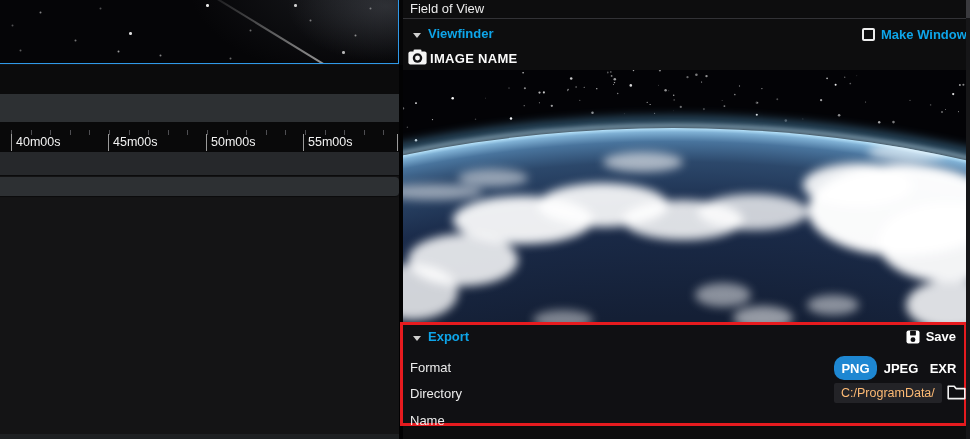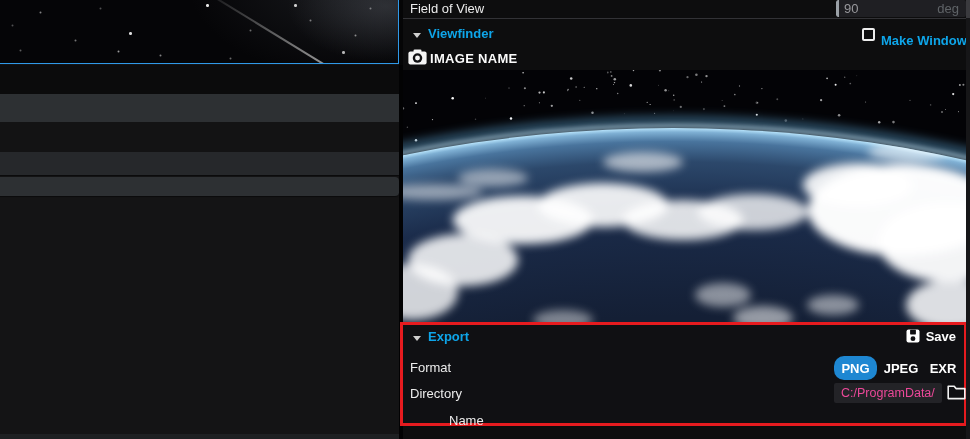--- a/index.html
+++ b/index.html
@@ -73,79 +73,82 @@
   #fov-drag{left:0;top:0;width:3px;height:17px;background:#9aa0a6;border-radius:2px 0 0 2px;}
   #fov-value{left:8px;top:1px;font-size:13px;color:#98989c;}
   #fov-unit{right:7px;top:1px;font-size:13px;color:#5f6367;position:absolute;}
   #fov-sep{left:0;top:18px;width:563px;height:1px;background:#323236;}
 
   .caret{width:0;height:0;border-left:4px solid transparent;border-right:4px solid transparent;
     border-top:5px solid #cfcfcf;}
   #vf-caret{left:10px;top:33px;}
   #vf-title{left:25px;top:26px;}
   #mw-box{left:459px;top:28px;width:13px;height:13px;border:2px solid #ededed;border-radius:2px;background:transparent;}
-  #mw-label{left:478px;top:27px;margin-top:6px;}
+  #mw-label{left:478px;top:27px;}
   #cam-icon{left:5px;top:49px;}
   #img-label{left:27px;top:51px;font-size:13px;font-weight:600;color:#fbfbfb;letter-spacing:.3px;}
   #earth-view{left:0;top:70px;width:563px;height:254px;display:block;background:#030305;}
 
   
   #export-box{left:400px;top:322px;width:567px;height:104px;border:3px solid var(--highlight-red);
     background:#101013;}
   #ex-caret{left:10px;top:11px;}
   #ex-title{left:25px;top:4px;}
-  #save-btn{right:8px;top:4px;position:absolute;display:flex;gap:6px;cursor:pointer;}
+  #save-btn{right:8px;top:4px;position:absolute;display:flex;align-items:center;gap:6px;cursor:pointer;}
   #save-label{font-size:13px;font-weight:bold;color:#fff;}
   #fmt-label{left:7px;top:35px;}
   .seg-btn{position:absolute;top:31px;height:24px;display:flex;align-items:center;justify-content:center;
     font-size:13px;font-weight:bold;color:#fff;border-radius:10px;cursor:pointer;background:transparent;}
   .seg-btn.selected{background:var(--accent-blue);}
   #fmt-png{left:431px;width:43px;}
   #fmt-jpeg{left:479px;width:38px;}
   #fmt-exr{left:521px;width:38px;}
   #dir-label{left:7px;top:61px;}
   #dir-input{left:431px;top:58px;width:108px;height:20px;background:#232327;border:none;border-radius:2px;
-    color:#ec4899;font-size:12.5px;padding:0 7px;font-family:"Liberation Sans","DejaVu Sans",sans-serif;}
+    color:#fdba74;font-size:12.5px;padding:0 7px;font-family:"Liberation Sans","DejaVu Sans",sans-serif;}
   #dir-btn{left:543px;top:59px;width:21px;height:18px;background:transparent;border:none;cursor:pointer;padding:0;}
-  #name-label{left:7px;top:88px;margin-left:39px;}
+  #name-label{left:7px;top:88px;}
   #name-input{left:431px;top:84px;width:132px;height:23px;background:#3a3d41;border:none;border-radius:2px;
     color:#fff;font-size:13px;padding:0 7px;font-family:"Liberation Sans","DejaVu Sans",sans-serif;}
 
   
   #right-strip{left:966px;top:0;width:4px;height:439px;background:#161618;}
   #right-strip-top{left:966px;top:0;width:4px;height:18px;background:#3a3a3e;}
 </style>
 </head>
 <body>
 
 <div id="stage">
 
   <div id="left" class="abs">
     <div id="viewport3d" class="abs">
       <div class="lv-stars abs"></div>
       <div class="lv-line abs"></div>
     </div>
     <div id="tl-gap" class="abs"></div>
     <div id="tl-header" class="abs"></div>
+    <div id="ruler" class="abs">
+      <div class="minor-ticks abs"></div>
+      <div class="tick" style="left:11px">40m00s</div>
+      <div class="tick" style="left:108px">45m00s</div>
+      <div class="tick" style="left:206px">50m00s</div>
+      <div class="tick" style="left:303px">55m00s</div>
+      <div class="tick-edge"></div>
+    </div>
     <div id="track1" class="abs"></div>
     <div id="track2" class="abs"></div>
     <div id="left-lower" class="abs"></div>
     <div id="left-bottom-strip" class="abs"></div>
   </div>
 
   <div id="divider" class="abs"></div>
 
   <div id="right" class="abs">
 
     <div id="fov-label" class="abs panel-label">Field of View</div>
-    <div id="fov-input" class="abs">
-      <div id="fov-drag" class="abs"></div>
-      <div id="fov-value" class="abs">90</div>
-      <div id="fov-unit">deg</div>
-    </div>
     <div id="fov-sep" class="abs"></div>
 
     <div id="vf-caret" class="abs caret"></div>
     <div id="vf-title" class="abs bold-label">Viewfinder</div>
     <div id="mw-box" class="abs"></div>
     <div id="mw-label" class="abs bold-label">Make Window</div>
 
     <svg id="cam-icon" class="abs" width="19" height="16" viewBox="0 0 24 20">
       <rect x="7" y="0.5" width="10" height="5" rx="1.5" fill="#f4f4f4"></rect>
       <rect x="0.5" y="3" width="23" height="16.5" rx="2.5" fill="#f4f4f4"></rect>

